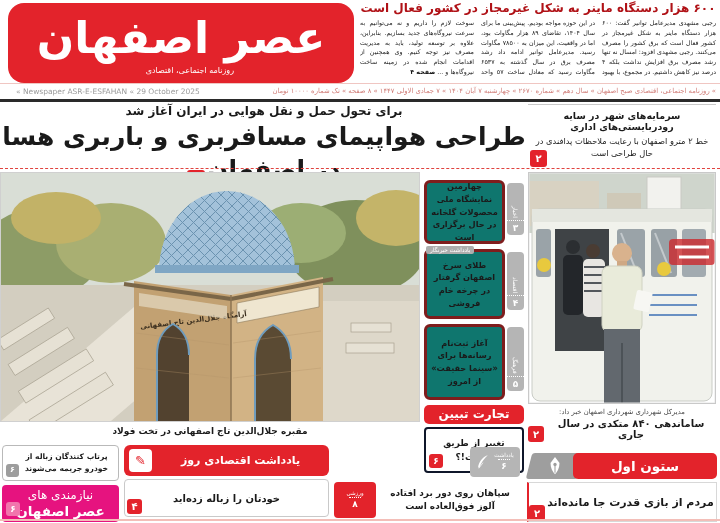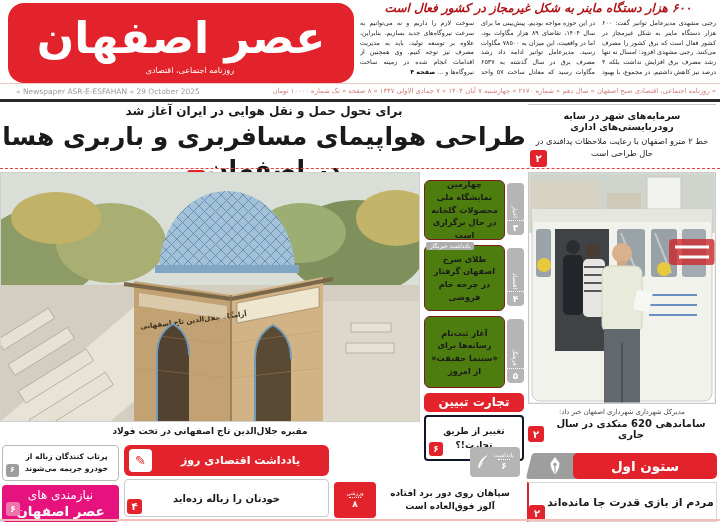--- a/index.html
+++ b/index.html
@@ -12,21 +12,21 @@
             display:flex;flex-direction:column;align-items:center;justify-content:center;}
   .logo{color:#fff;font-weight:bold;font-size:44px;line-height:52px;letter-spacing:-1px;}
   .tagline{color:#fff;font-size:8px;margin-top:2px;align-self:flex-start;margin-right:120px;}
   .latin-line{left:16px;top:87px;direction:ltr;font-size:7.5px;color:#9a9a9a;}
   .info-line{right:4px;top:87px;font-size:6.8px;color:#d07d78;white-space:nowrap;}
   .pink-rule{left:0;right:0;top:83px;border-top:1px solid #f0c6c2;}
   .dark-rule{left:0;right:0;top:99px;height:3px;background:#2a2a2a;}
 
   
   .top-story{left:360px;top:1px;width:356px;height:80px;}
-  .top-story h1{margin:0 0 3px 0;text-align:center;font-size:12px;color:#b01217;font-weight:bold;font-style:italic;}
+  .top-story h1{margin:0 0 3px 0;text-align:center;font-size:12px;color:#b01217;font-weight:bold;}
   .ts-cols{display:flex;gap:7px;height:60px;overflow:hidden;}
   .ts-col{flex:1;font-size:6.3px;line-height:1.55;text-align:justify;color:#222;}
   .ts-pageref{font-weight:bold;color:#111;}
 
   
   .lead{left:0;top:104px;width:528px;text-align:center;}
   .lead .kicker{font-size:12px;font-weight:bold;}
   .lead .hl{margin-top:3px;font-size:25px;font-weight:bold;letter-spacing:-.5px;line-height:1.3;}
   .badge{display:inline-flex;align-items:center;justify-content:center;background:#e3232b;color:#fff;
          font-weight:bold;border-radius:3px;}
@@ -40,21 +40,21 @@
   .metro .badge{position:absolute;left:2px;bottom:0;width:17px;height:17px;font-size:10px;}
 
   
   .main-photo{left:0;top:172px;width:420px;}
   .main-photo svg{display:block;border:1px solid #d0d0d0;}
   .caption{height:18px;line-height:18px;text-align:center;font-weight:bold;font-size:9px;background:#fff;}
 
   
   .sidebar{left:424px;top:180px;width:100px;}
   .sb-item{position:relative;padding-left:0;padding-right:19px;margin-bottom:5px;}
-  .sb-body{background:#4d7c0f;border:1px solid #7f1d1d;border-radius:6px;display:flex;align-items:center;
+  .sb-body{background:#0f766e;border:3px solid #7f1d1d;border-radius:6px;display:flex;align-items:center;
            justify-content:center;text-align:center;font-weight:bold;font-size:8.2px;line-height:1.55;padding:3px;}
   .sb-tab{position:absolute;right:0;top:3px;width:17px;background:#b5b5b5;border-radius:4px;color:#fff;
           display:flex;flex-direction:column;align-items:center;}
   .sb-tab .sec{flex:1;writing-mode:vertical-rl;font-size:6px;padding:4px 0 2px 0;}
   .sb-tab .num{font-size:9px;font-weight:bold;border-top:1px dotted #fff;width:100%;text-align:center;padding:2px 0;}
   .sb-label{position:absolute;top:-3px;left:2px;background:#adadad;color:#fff;font-size:5.8px;
             padding:1px 4px;border-radius:2px;z-index:2;}
   .jahad-head{background:#e3232b;border-radius:5px;height:19px;color:#fff;font-weight:bold;font-size:12px;
               text-align:center;line-height:19px;}
   .jahad-body{margin-top:3px;border:2px solid #0f172a;border-radius:4px;height:42px;position:relative;
@@ -279,21 +279,21 @@
 
       <rect x="140" y="66" width="46" height="26" rx="4" fill="#cc282d" opacity="0.8"></rect>
       <g stroke="#fff" stroke-width="3">
           <line x1="146" y1="74" x2="180" y2="74"></line>
           <line x1="150" y1="84" x2="180" y2="84"></line>
         </g>
       <rect x="0" y="0" width="186" height="230" fill="none" stroke="#e6e6e6"></rect>
     </svg>
     <div class="beggars-kicker">مدیرکل شهرداری شهرداری اصفهان خبر داد:</div>
     <div class="beggars-title">
-      <span>ساماندهی 620 متکدی در سال جاری</span>
+      <span>ساماندهی ۸۴۰ متکدی در سال جاری</span>
       <span class="badge">۲</span>
     </div>
   </div>
 
   <div class="abs briefcol">
     <div class="brief">
       <span>پرتاب کنندگان زباله از خودرو جریمه می‌شوند</span>
       <span class="badge">۶</span>
     </div>
     <div class="classifieds">

